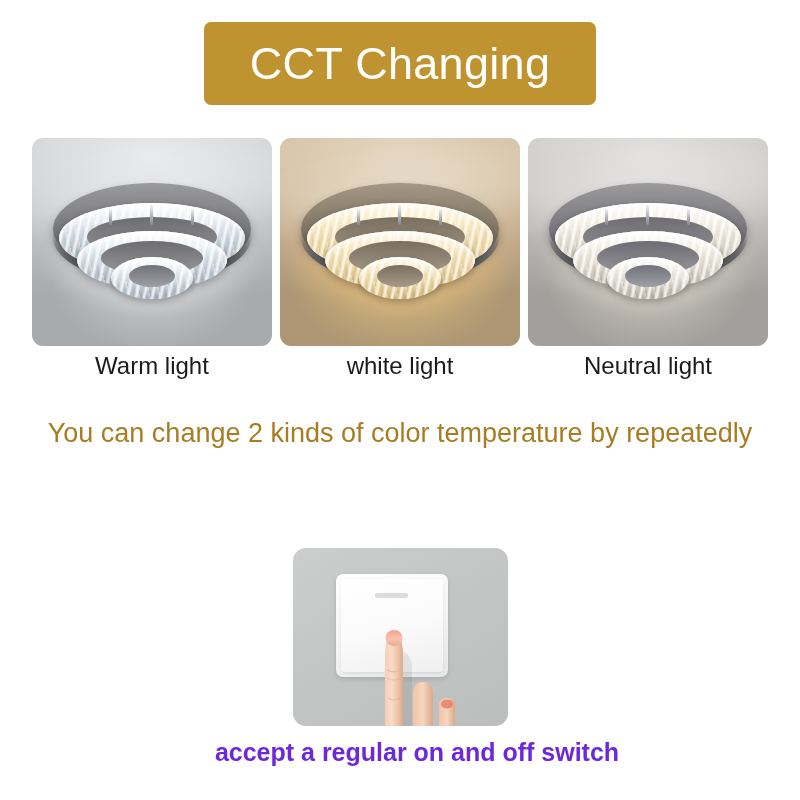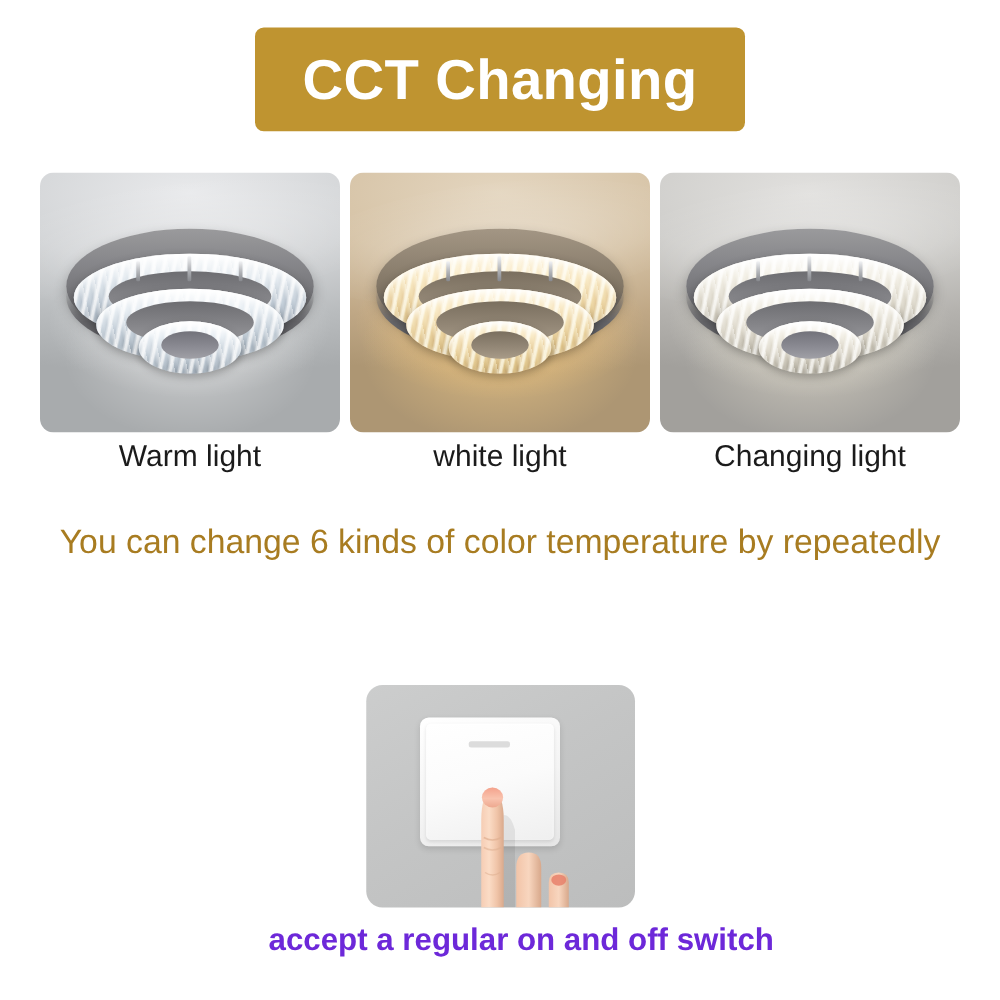--- a/index.html
+++ b/index.html
@@ -29,21 +29,21 @@
     height: 83px;
     background: #bf9430;
     border-radius: 7px;
     display: flex;
     align-items: center;
     justify-content: center;
   }
   .banner-title {
     color: #ffffff;
     font-size: 45px;
-    font-weight: bold;
+    font-weight: normal;
     letter-spacing: 0.3px;
     line-height: 1;
   }
 
   
   .gallery {
     position: absolute;
     left: 32px;
     top: 138px;
     width: 736px;
@@ -436,25 +436,25 @@
         <div class="facets"></div>
       </div>
       <div class="ring ring3-hole"></div>
     </div>
   </div>
 </div>
 
 <div class="captions">
   <div class="caption">Warm light</div>
   <div class="caption">white light</div>
-  <div class="caption">Changing light</div>
+  <div class="caption">Neutral light</div>
 </div>
 
 <div class="description">
-  <div>You can change 6 kinds of color temperature by repeatedly</div>
+  <div>You can change 2 kinds of color temperature by repeatedly</div>
 </div>
 
 <div class="switch-area">
   <div class="switch-panel">
     <div class="switch-plate">
       <div class="switch-rocker">
         <div class="switch-indicator"></div>
       </div>
     </div>
 

